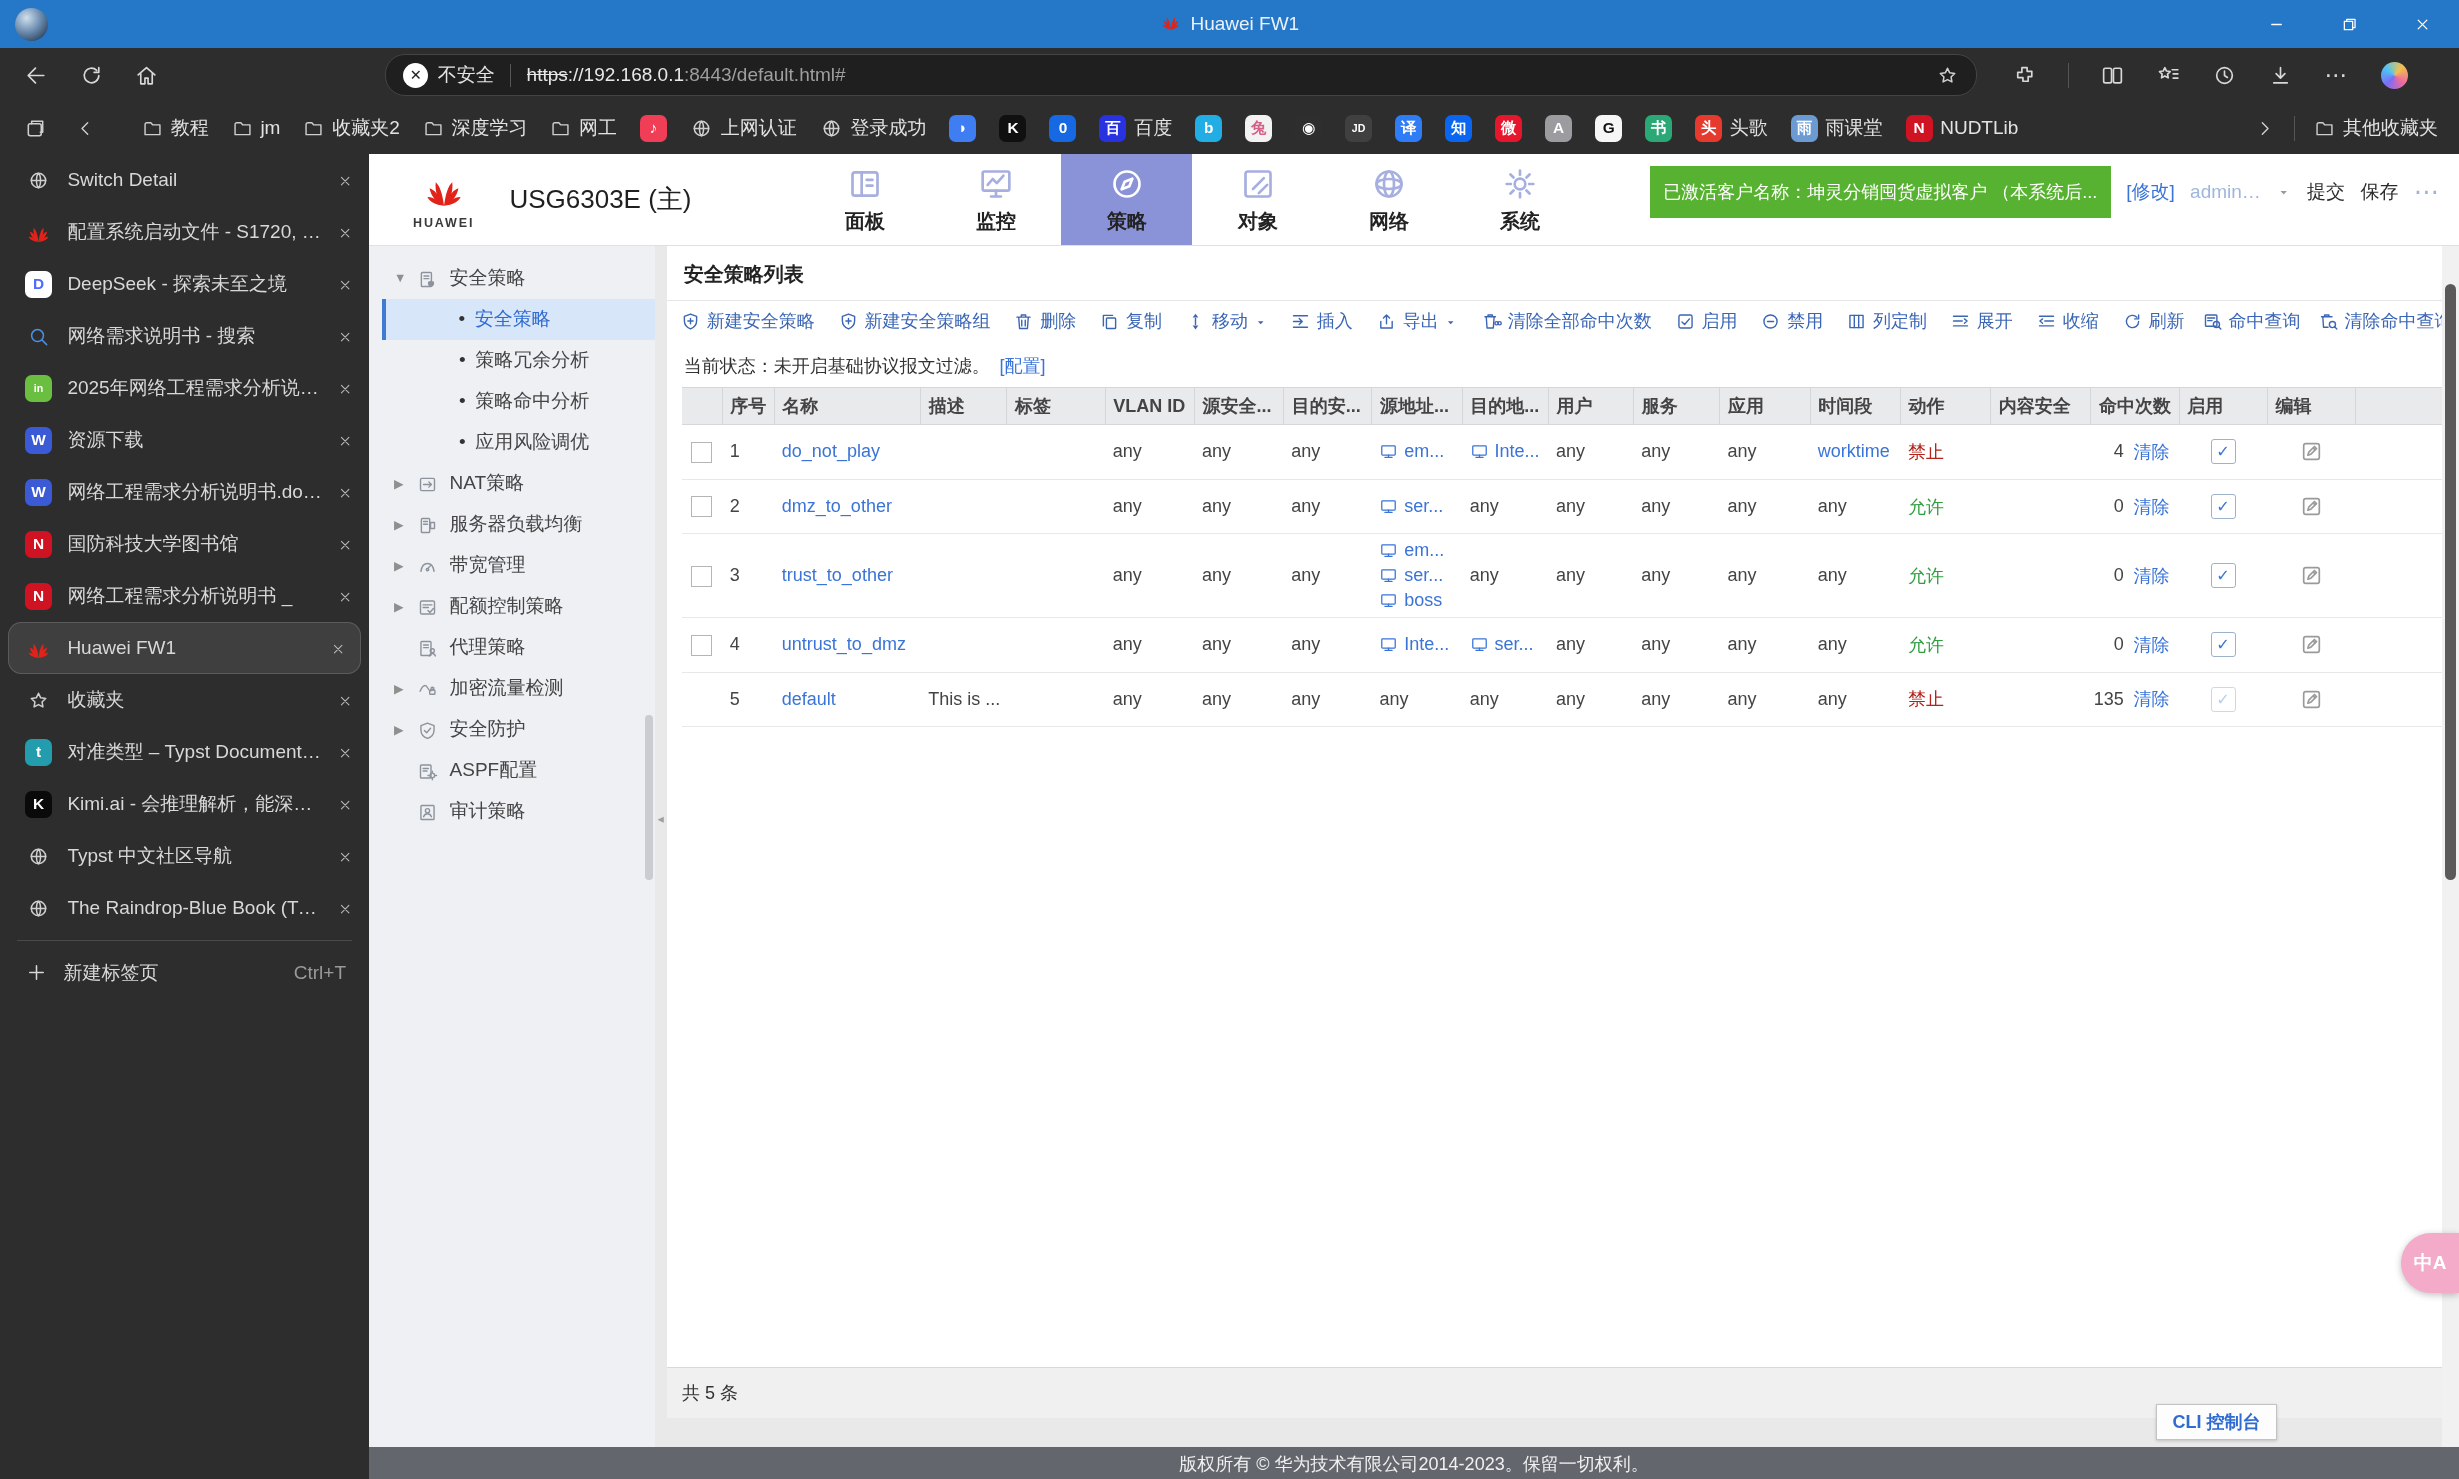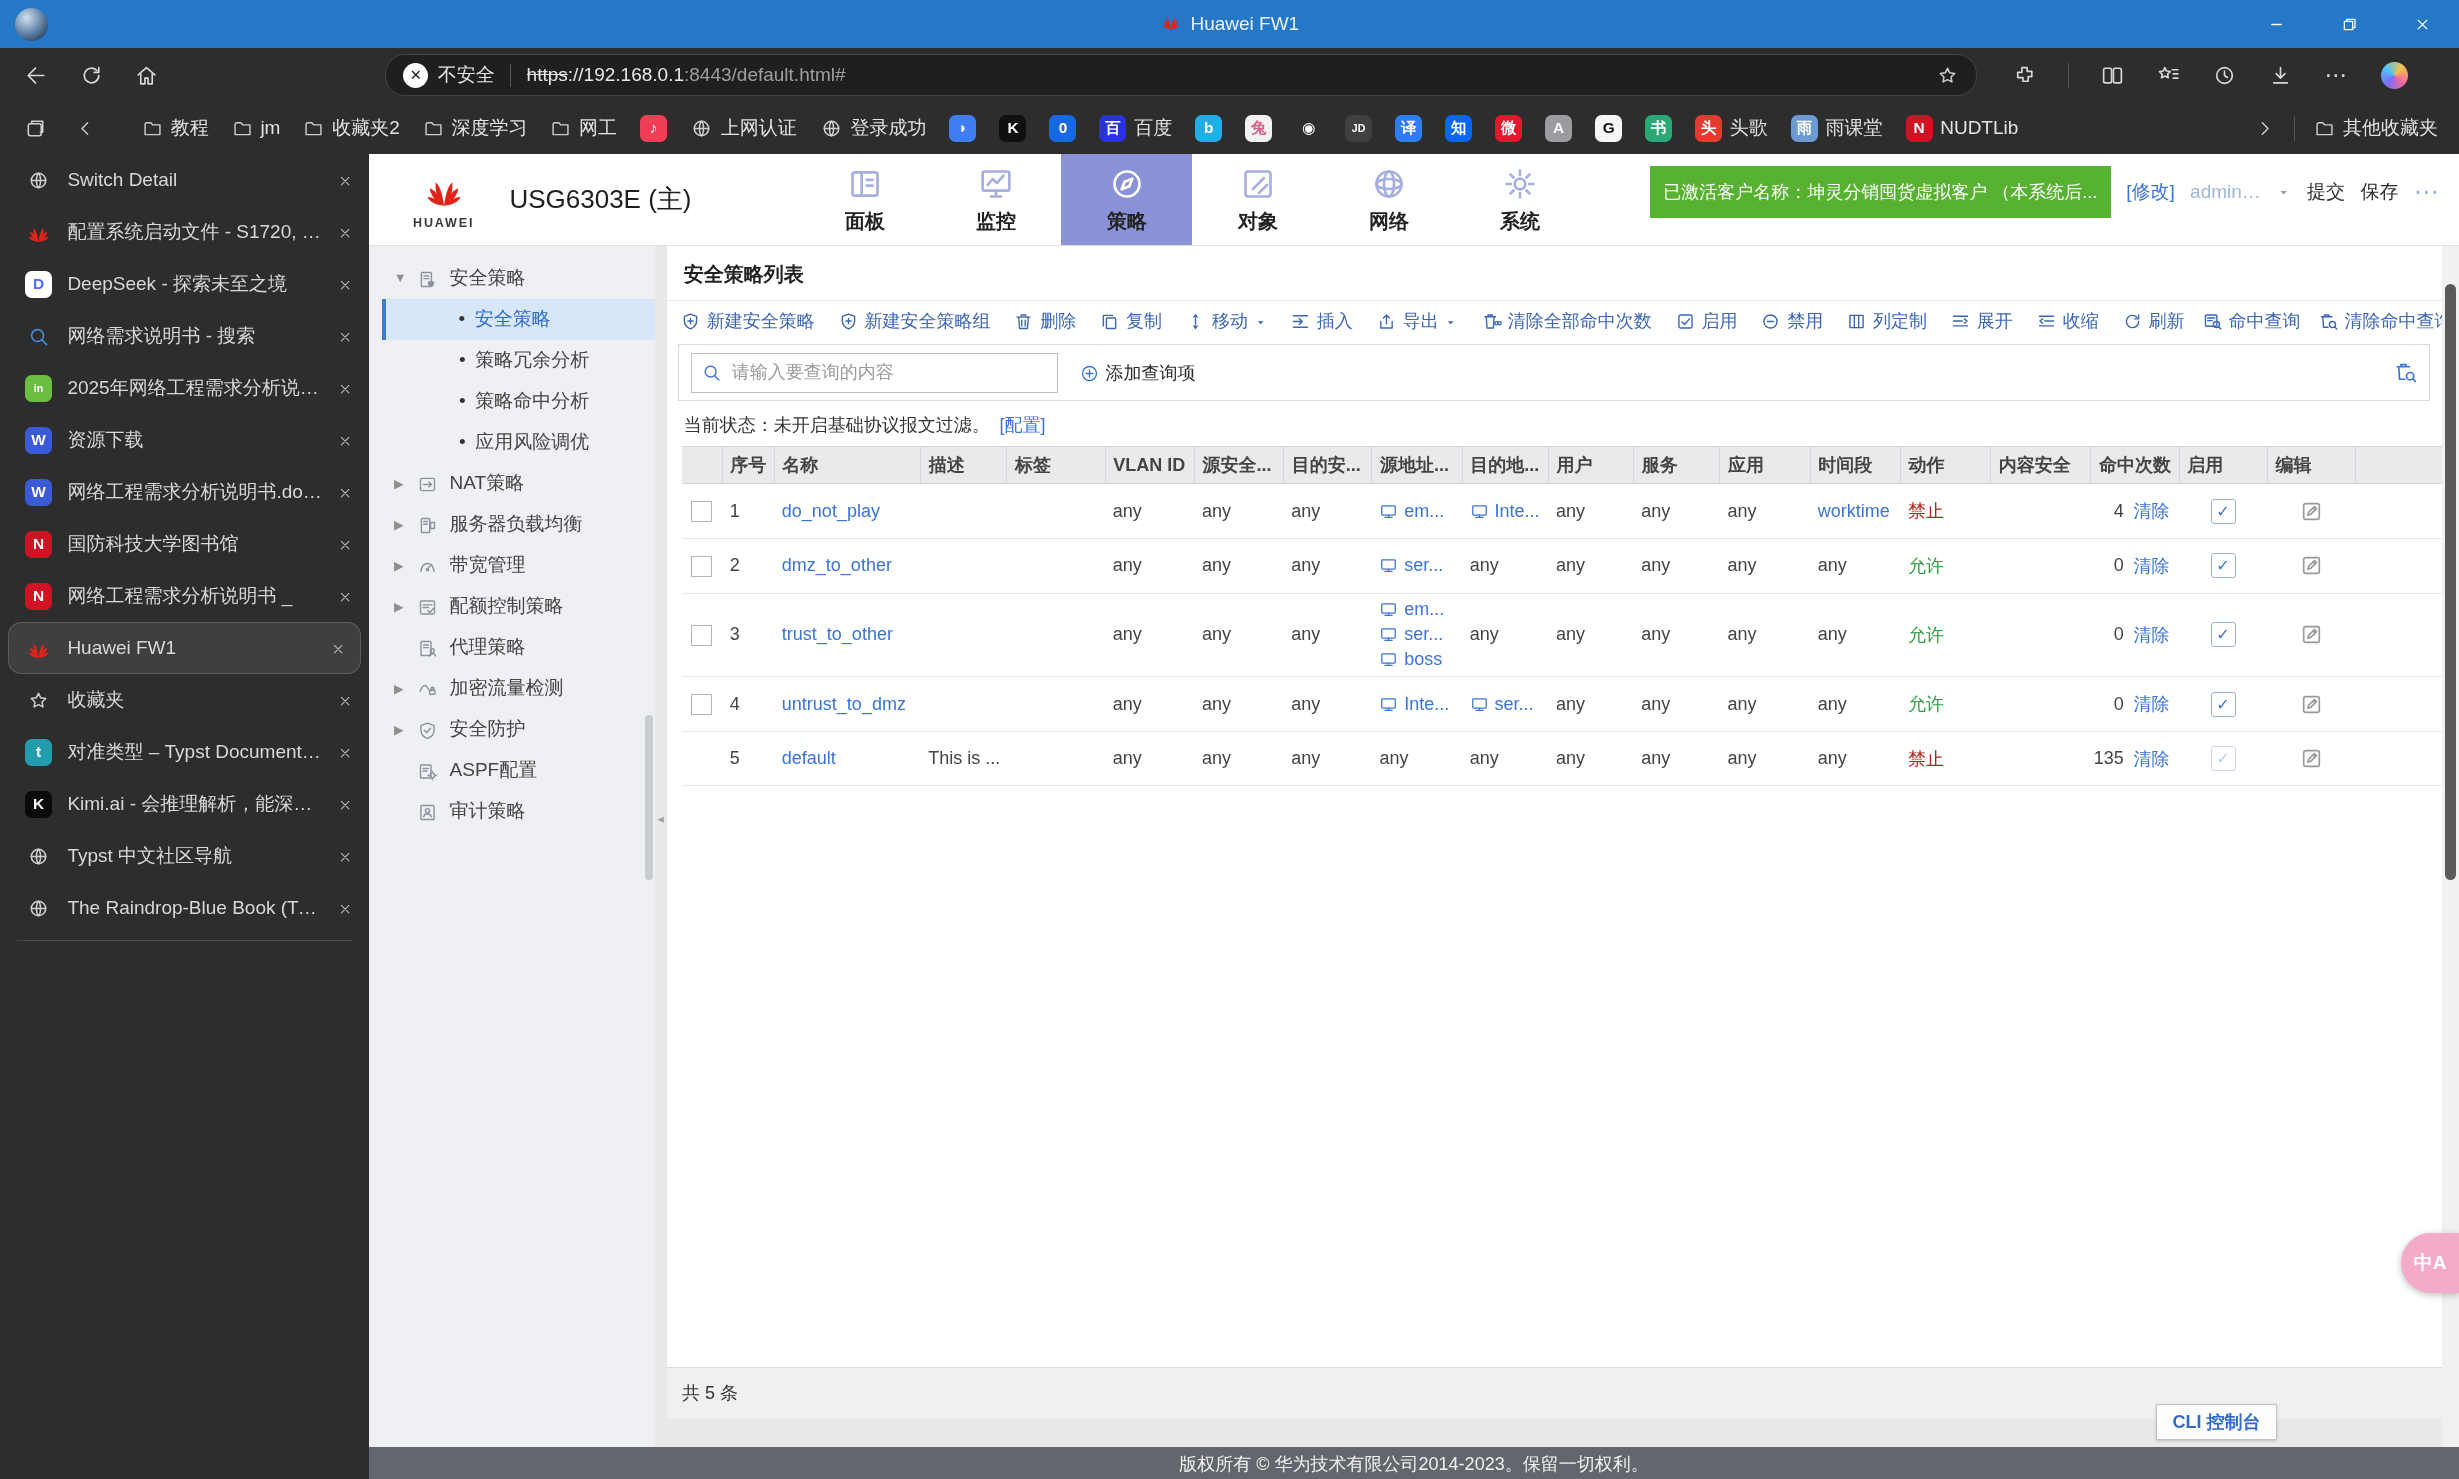--- a/index.html
+++ b/index.html
@@ -517,20 +517,27 @@
             <path d="M4.5 12h15M12 4.5c2.8 2.3 2.8 12.7 0 15-2.8-2.3-2.8-12.7 0-15z"></path>
           </svg>
         </span>
     <span class="tab-label">The Raindrop-Blue Book (Typst中</span>
     <span class="tab-close"><svg class="ic" viewBox="0 0 24 24" style="width:16.3px;height:16.3px">
             <path d="M6.5 6.5l11 11M17.5 6.5l-11 11"></path>
           </svg></span>
   </div>
     </div>
   <div class="sb-div"></div>
+  <div class="newtab">
+    <span id="newtab-ic"><svg class="ic" viewBox="0 0 24 24">
+          <path d="M12 5v14M5 12h14"></path>
+        </svg></span>
+    <span>新建标签页</span>
+    <span class="shortcut">Ctrl+T</span>
+  </div>
 </div>
 
 <div id="app">
   <div class="app-header">
     <div class="logo">
       <span id="app-hw-logo"><svg viewBox="0 0 48 48" style="width:42px;height:42px">
             <g style="fill:#e2231a">
               <path d="M24 42C17 35 13.5 27 14.5 15c4.5 4 7.5 12 9.5 27z"></path>
               <path d="M24 42c7-7 10.5-15 9.5-27-4.5 4-7.5 12-9.5 27z"></path>
               <path d="M24 42C15 38 9 31 7.5 22c5 1.5 10.5 7 16.5 20z"></path>
@@ -828,41 +835,20 @@
             </span>
             <span class="tb">
   <span><svg class="ic" viewBox="0 0 24 24" style="width:21px;height:21px">
                   <path d="M4 6.5h12M7.5 6.5v-2h5v2M5.5 6.5l.8 12h5.2"></path>
                   <circle cx="16.5" cy="15.5" r="3.5"></circle>
                   <path d="M19 18l2.5 2.5"></path>
                 </svg></span>
   <span>清除命中查询</span>
             </span>
           </div>
-      </div>
-      <div class="c-search">
-        <div class="search-box">
-          <span id="search-ic"><svg class="ic" viewBox="0 0 24 24" style="width:21px;height:21px">
-                <circle cx="11" cy="11" r="6.2"></circle>
-                <path d="M15.6 15.6L20.5 20.5"></path>
-              </svg></span>
-          <input placeholder="请输入要查询的内容" style="">
-        </div>
-        <span class="add-query">
-          <span id="addq-ic"><svg class="ic" viewBox="0 0 24 24" style="width:21px;height:21px">
-                <circle cx="12" cy="12" r="8"></circle>
-                <path d="M12 8v8M8 12h8"></path>
-              </svg></span>
-          <span>添加查询项</span>
-        </span>
-        <span class="clear-query" id="clearq-ic"><svg class="ic" viewBox="0 0 24 24" style="width:25px;height:25px">
-              <path d="M4 6.5h12M7.5 6.5v-2h5v2M5.5 6.5l.8 12h5.2"></path>
-              <circle cx="16.5" cy="15.5" r="3.5"></circle>
-              <path d="M19 18l2.5 2.5"></path>
-            </svg></span>
       </div>
       <div class="c-status">
         <span>当前状态：未开启基础协议报文过滤。</span><a>[配置]</a>
       </div>
       <table class="ptable" id="ptable">
           <colgroup>
             <col style="width:40px">
             <col style="width:52px">
             <col style="width:146px">
             <col style="width:86px">

